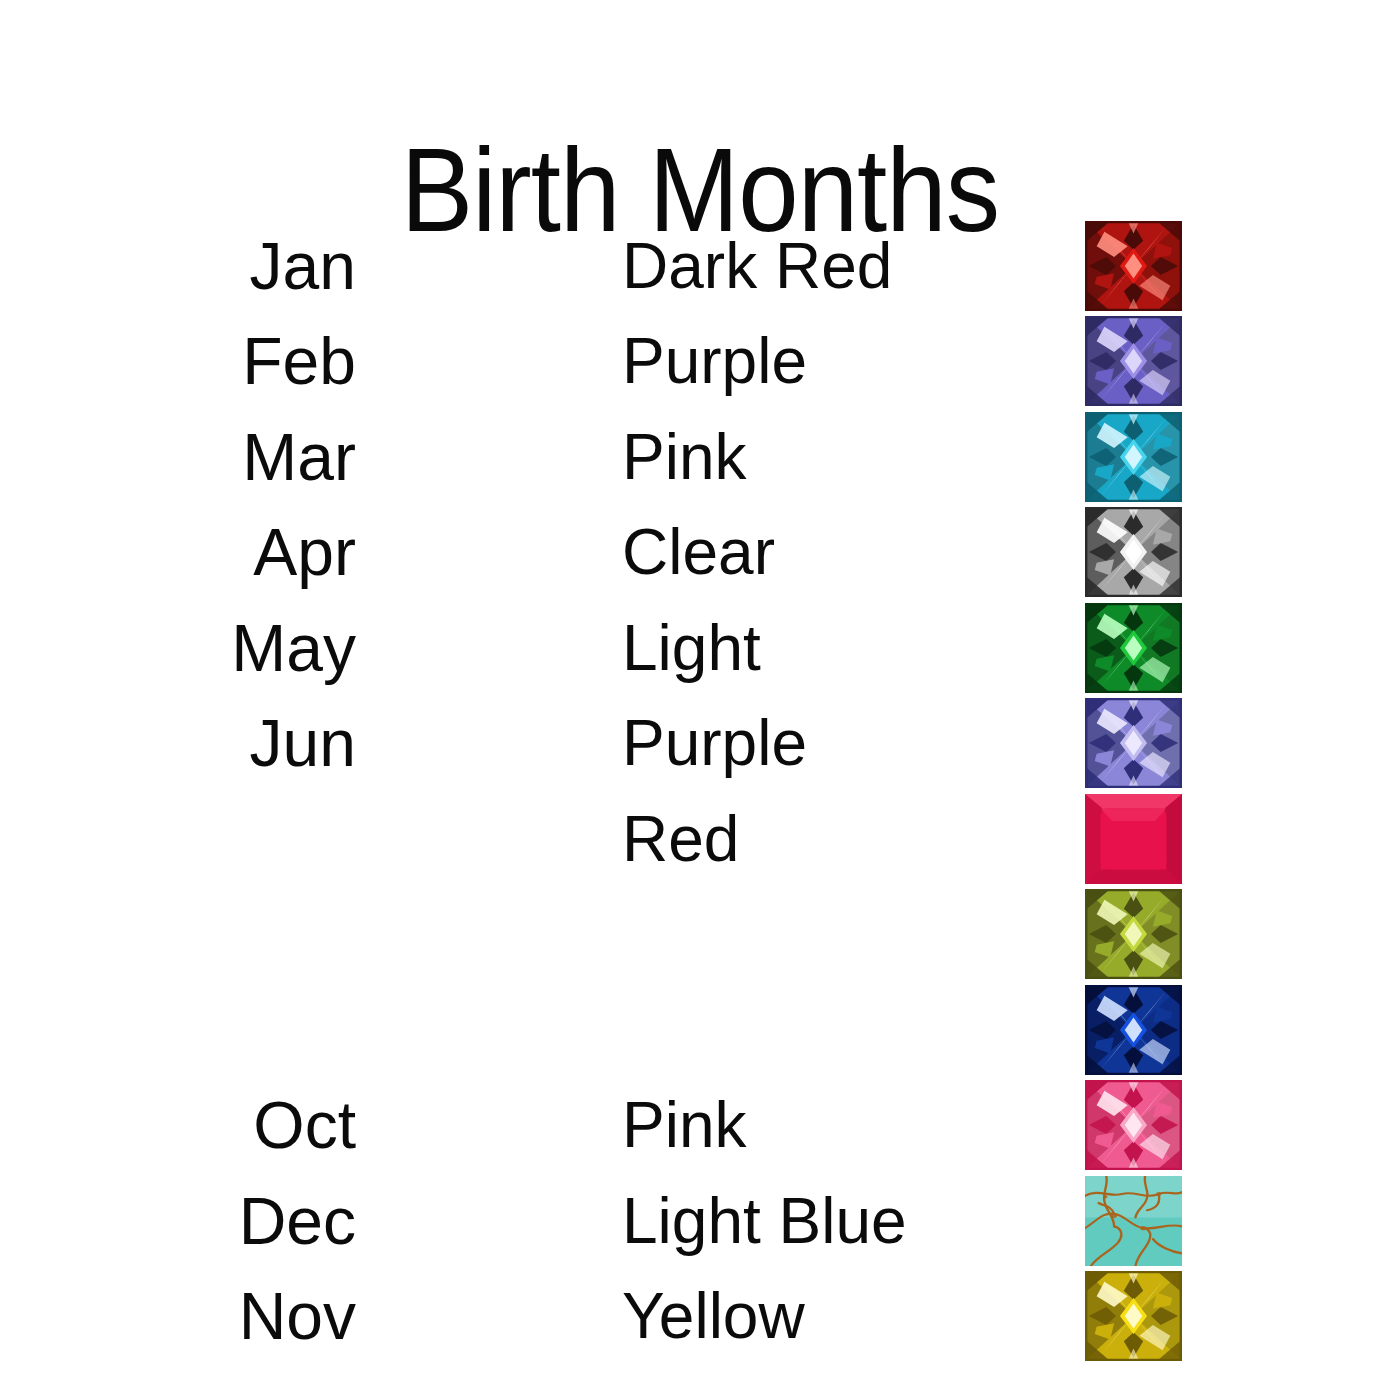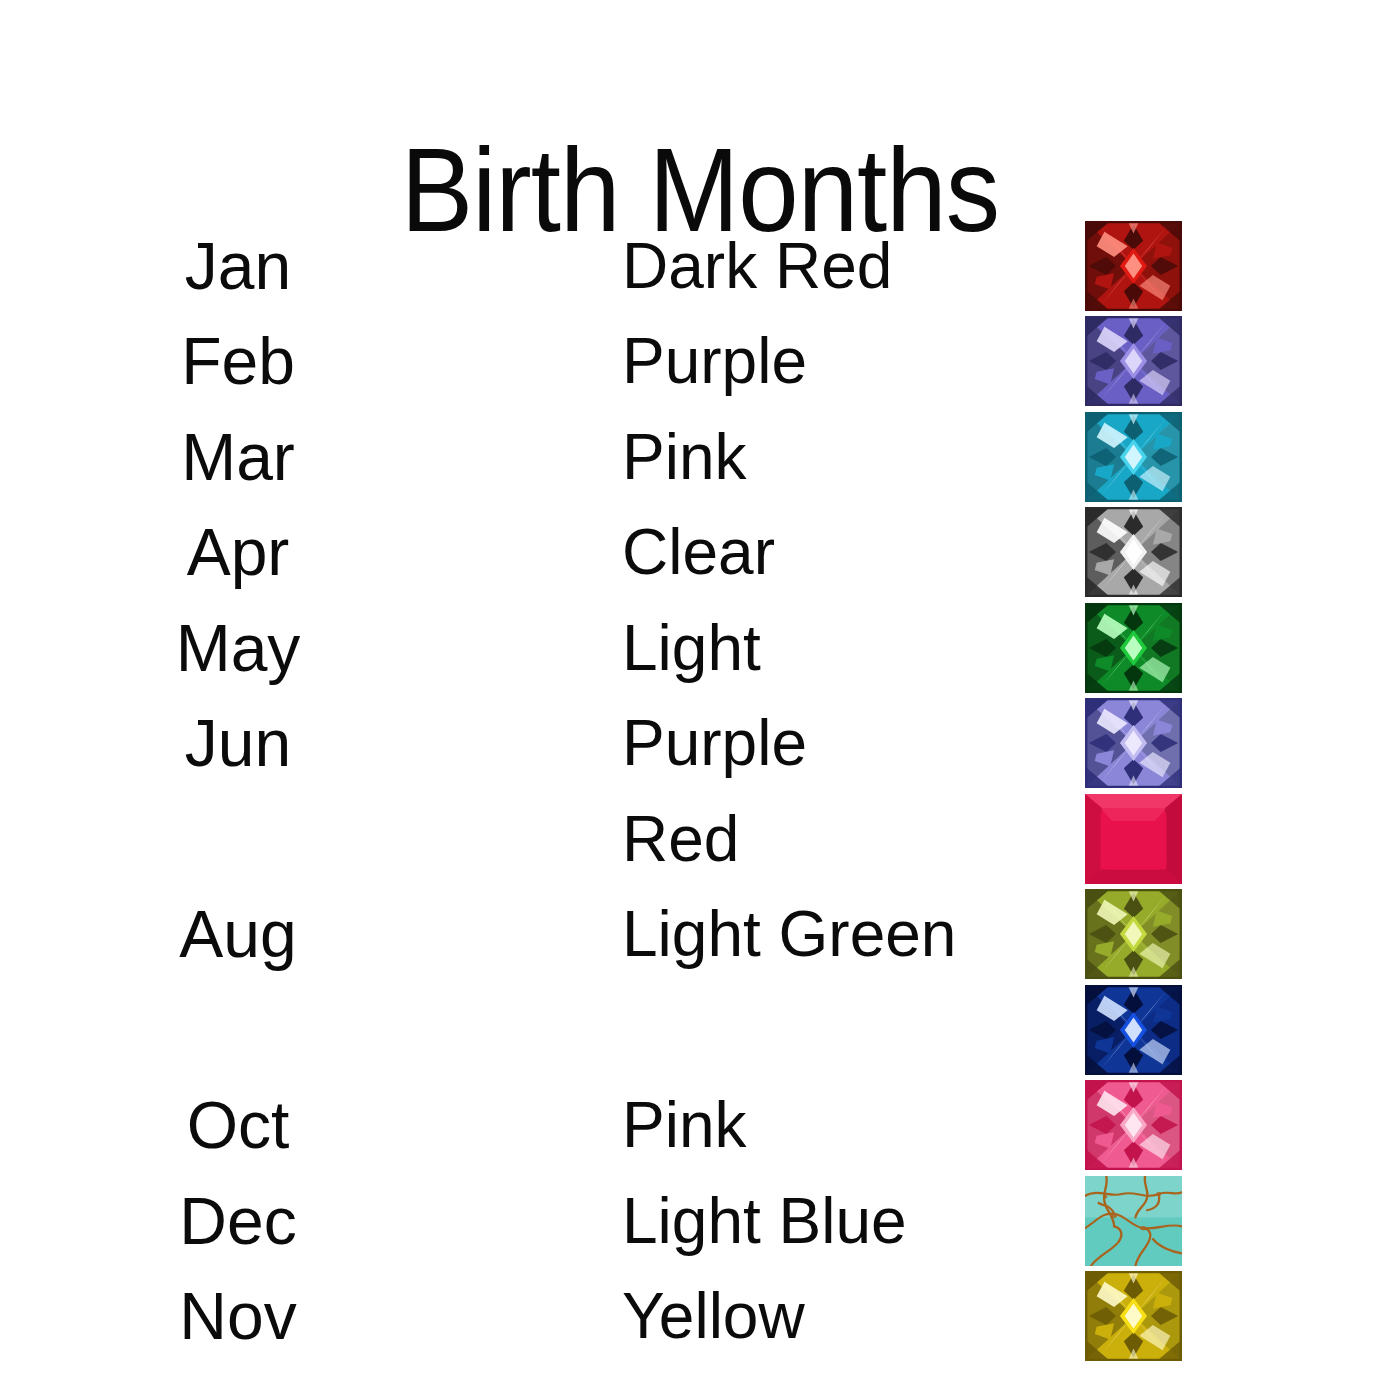--- a/index.html
+++ b/index.html
@@ -41,21 +41,21 @@
 
   .legend-row {
     position: relative;
     height: 95.5px;
   }
 
   .month-cell {
     position: absolute;
     left: 120px;
     width: 236px;
-    text-align: center;
+    text-align: right;
     top: 50%;
     transform: translateY(-50%);
     font-size: 66px;
     line-height: 1;
     white-space: nowrap;
     color: #0b0b0b;
   }
 
   .color-cell {
     position: absolute;
@@ -300,22 +300,20 @@
     <polygon points="0,0 100,0 82,16 18,16" fill="#f8577f" opacity="0.55"></polygon>
     <polygon points="0,0 18,16 16,84 0,100" fill="#9e0630" opacity="0.35"></polygon>
     <polygon points="100,0 82,16 84,84 100,100" fill="#9e0630" opacity="0.5"></polygon>
     <polygon points="0,100 16,84 84,84 100,100" fill="#9e0630" opacity="0.4"></polygon>
     <rect x="16" y="16" width="68" height="68" rx="8" fill="#e8114b"></rect>
     <polygon points="16,16 84,16 72,30 28,30" fill="#f8577f" opacity="0.3"></polygon>
   </svg>
       </div>
     </div>
     <div class="legend-row">
-      <div class="month-cell">Aug</div>
-      <div class="color-cell">Light Green</div>
       <div class="gem-cell">
   <svg viewBox="0 0 100 100" preserveAspectRatio="none">
     <rect x="0" y="0" width="100" height="100" fill="#c3d93f"></rect>
     <polygon points="0,0 100,0 50,50" fill="#97ab2b"></polygon>
     <polygon points="0,100 100,100 50,50" fill="#97ab2b"></polygon>
     <polygon points="0,0 0,100 50,50" fill="#4a4f12" opacity="0.75"></polygon>
     <polygon points="100,0 100,100 50,50" fill="#4a4f12" opacity="0.55"></polygon>
     <polygon points="50,50 16,6 34,30" fill="#f0f7b8"></polygon>
     <polygon points="50,50 84,6 66,30" fill="#f0f7b8" opacity="0.85"></polygon>
     <polygon points="50,50 16,94 34,70" fill="#f0f7b8" opacity="0.8"></polygon>

